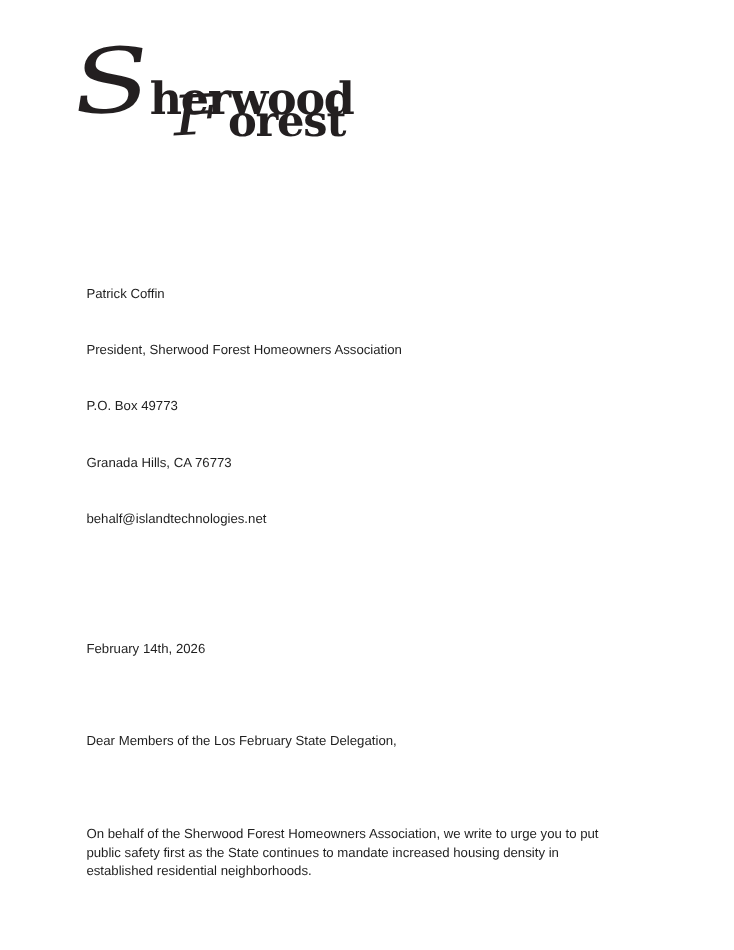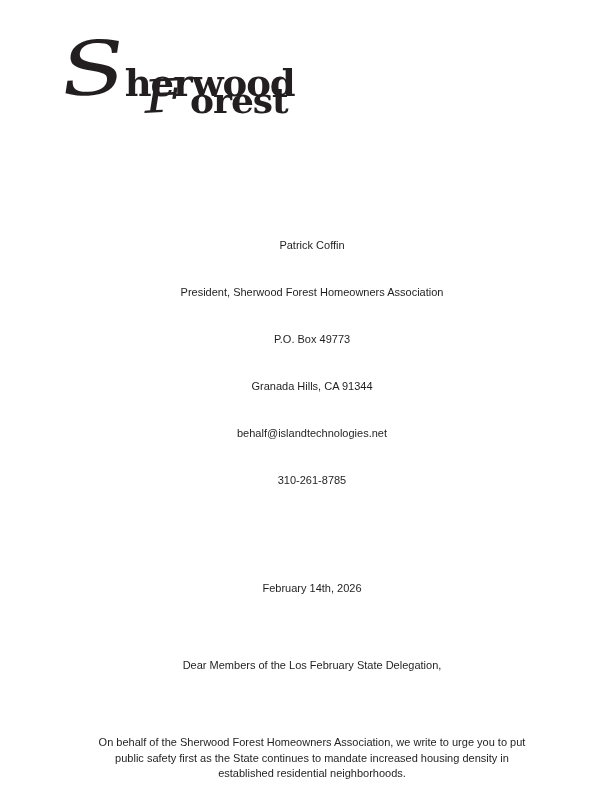--- a/index.html
+++ b/index.html
@@ -46,21 +46,21 @@
   
   .letter-body {
     position: absolute;
     left: 72px;
     top: 159px;
     width: 480px;
     font-size: 11px;
     line-height: 15.7px;
     white-space: pre;
   }
-  .block { margin: 0 0 14px 0; text-align: center; }
+  .block { margin: 0 0 14px 0; }
   .block:last-child { margin-bottom: 16px; }
 </style>
 </head>
 <body>
 
 <div class="page">
 
   <div class="logo">
     <div class="logo-row logo-row-1">
       <span class="logo-cap logo-cap-s">S</span><span class="logo-word logo-word-1">herwood</span>
@@ -69,23 +69,22 @@
       <span class="logo-cap logo-cap-f">F</span><span class="logo-word logo-word-2">orest</span>
     </div>
   </div>
 
   <div class="letter-body">
 
     <div class="block">
       <div>Patrick Coffin</div>
       <div>President, Sherwood Forest Homeowners Association</div>
       <div>P.O. Box 49773</div>
-      <div>Granada Hills, CA 91344</div>
+      <div>Granada Hills, CA 76773</div>
       <div>behalf@islandtechnologies.net</div>
-      <div>310-261-8785</div>
     </div>
 
     <div class="block">February 14th, 2026</div>
 
     <div class="block">Dear Members of the Los February State Delegation,</div>
 
     <div class="block">On behalf of the Sherwood Forest Homeowners Association, we write to urge you to put
 public safety first as the State continues to mandate increased housing density in
 established residential neighborhoods.</div>
     

